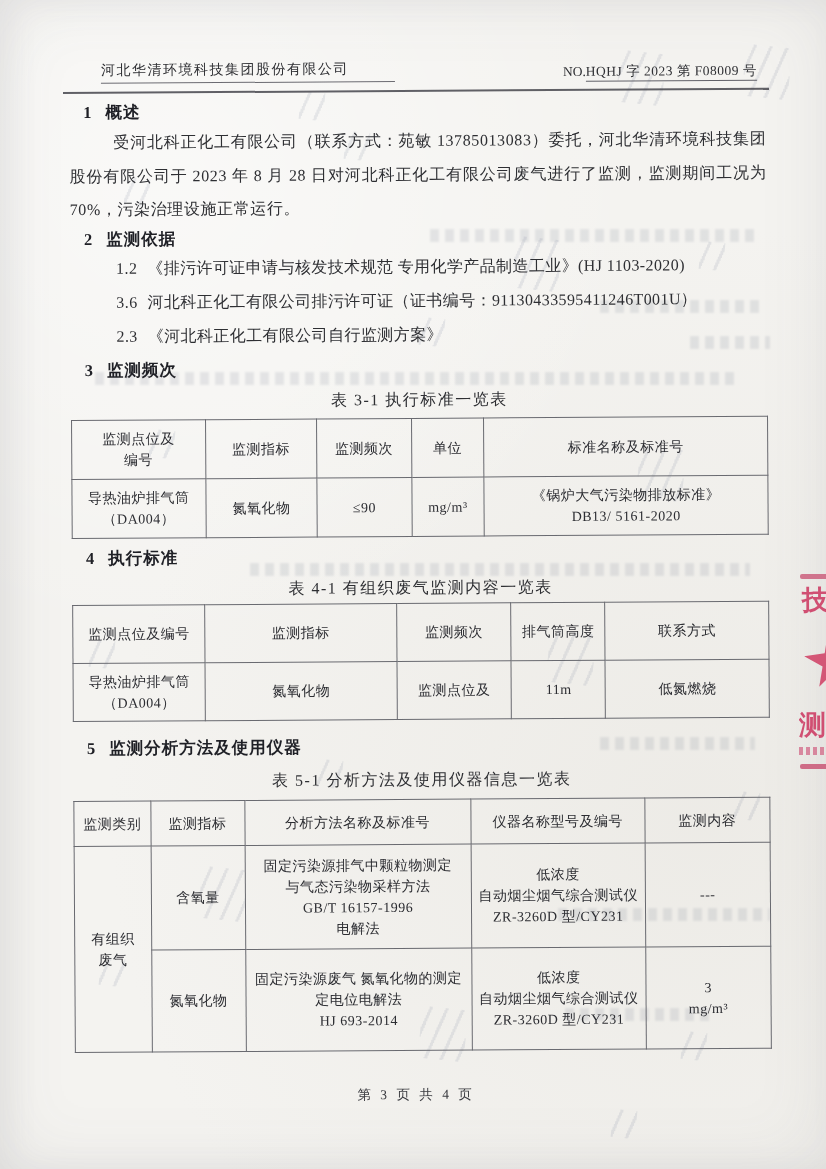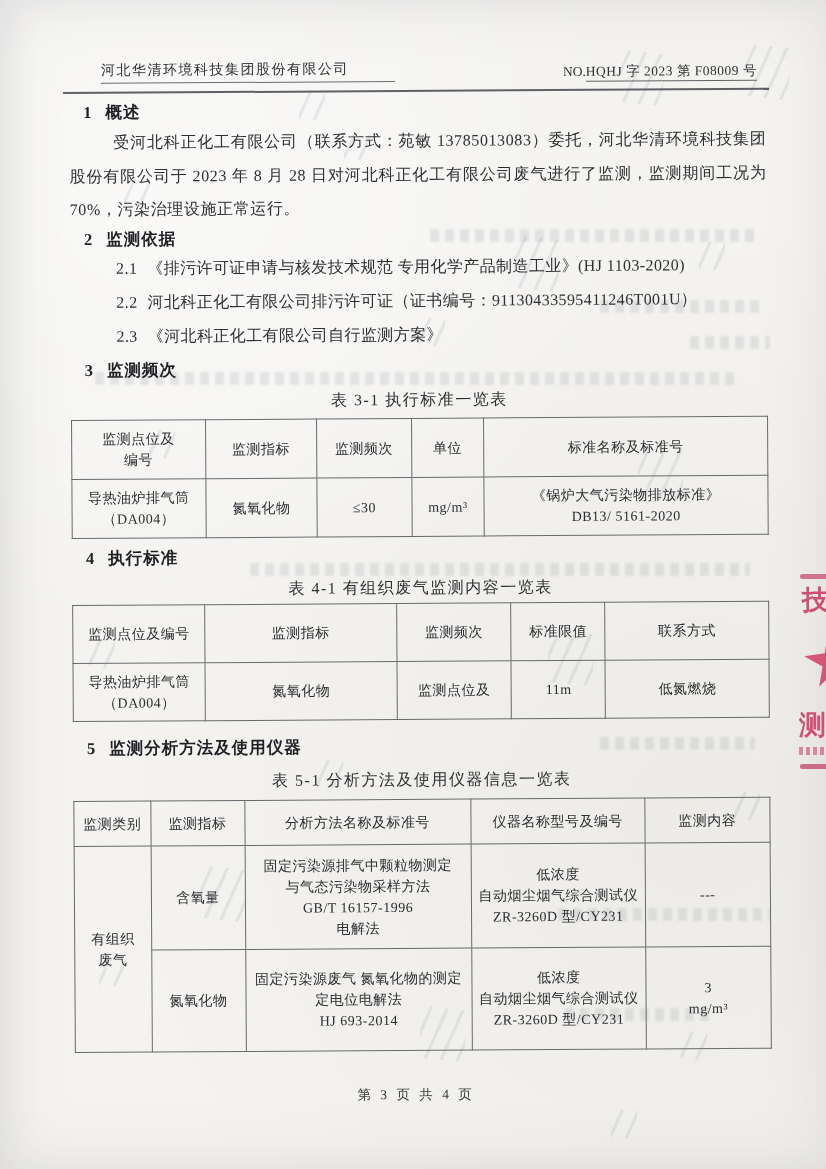--- a/index.html
+++ b/index.html
@@ -108,22 +108,22 @@
 
     <div class="abs h" style="top:100px">
       <span class="hnum">1</span><span>概述</span>
     </div>
     <div class="abs para" style="top:124px">受河北科正化工有限公司（联系方式：苑敏 13785013083）委托，河北华清环境科技集团股份有限公司于 2023 年 8 月 28 日对河北科正化工有限公司废气进行了监测，监测期间工况为 70%，污染治理设施正常运行。</div>
 
     <div class="abs h" style="top:227px">
       <span class="hnum">2</span><span>监测依据</span>
     </div>
     <div class="abs" style="top:250px">
-      <div class="li"><span class="linum">2.1</span><span>《排污许可证申请与核发技术规范 专用化学产品制造工业》(HJ 1103-2020)</span></div>
-      <div class="li"><span class="linum">2.2</span><span>河北科正化工有限公司排污许可证（证书编号：91130433595411246T001U）</span></div>
+      <div class="li"><span class="linum">1.2</span><span>《排污许可证申请与核发技术规范 专用化学产品制造工业》(HJ 1103-2020)</span></div>
+      <div class="li"><span class="linum">3.6</span><span>河北科正化工有限公司排污许可证（证书编号：91130433595411246T001U）</span></div>
       <div class="li"><span class="linum">2.3</span><span>《河北科正化工有限公司自行监测方案》</span></div>
     </div>
 
     <div class="abs h" style="top:358px">
       <span class="hnum">3</span><span>监测频次</span>
     </div>
     <div class="abs caption" style="top:390px">表 3-1 执行标准一览表</div>
     <table class="tbl t31 abs" style="top:418px">
       <colgroup>
           <col style="width:19.2%">
@@ -138,21 +138,21 @@
 编号</th>
         <th>监测指标</th>
         <th>监测频次</th>
         <th>单位</th>
         <th>标准名称及标准号</th>
       </tr>
       <tr>
         <td>导热油炉排气筒
 （DA004）</td>
         <td>氮氧化物</td>
-        <td>≤30</td>
+        <td>≤90</td>
         <td>mg/m³</td>
         <td>《锅炉大气污染物排放标准》
 DB13/ 5161-2020</td>
       </tr>
     </tbody>
       </table>
 
     <div class="abs h" style="top:546px">
       <span class="hnum">4</span><span>执行标准</span>
     </div>
@@ -163,21 +163,21 @@
           <col style="width:27.5%">
           <col style="width:16.5%">
           <col style="width:13.5%">
           <col>
         </colgroup>
       <tbody>
           <tr>
         <th>监测点位及编号</th>
         <th>监测指标</th>
         <th>监测频次</th>
-        <th>标准限值</th>
+        <th>排气筒高度</th>
         <th>联系方式</th>
       </tr>
       <tr>
         <td>导热油炉排气筒
 （DA004）</td>
         <td>氮氧化物</td>
         <td>监测点位及</td>
         <td>11m</td>
         <td>低氮燃烧</td>
       </tr>

